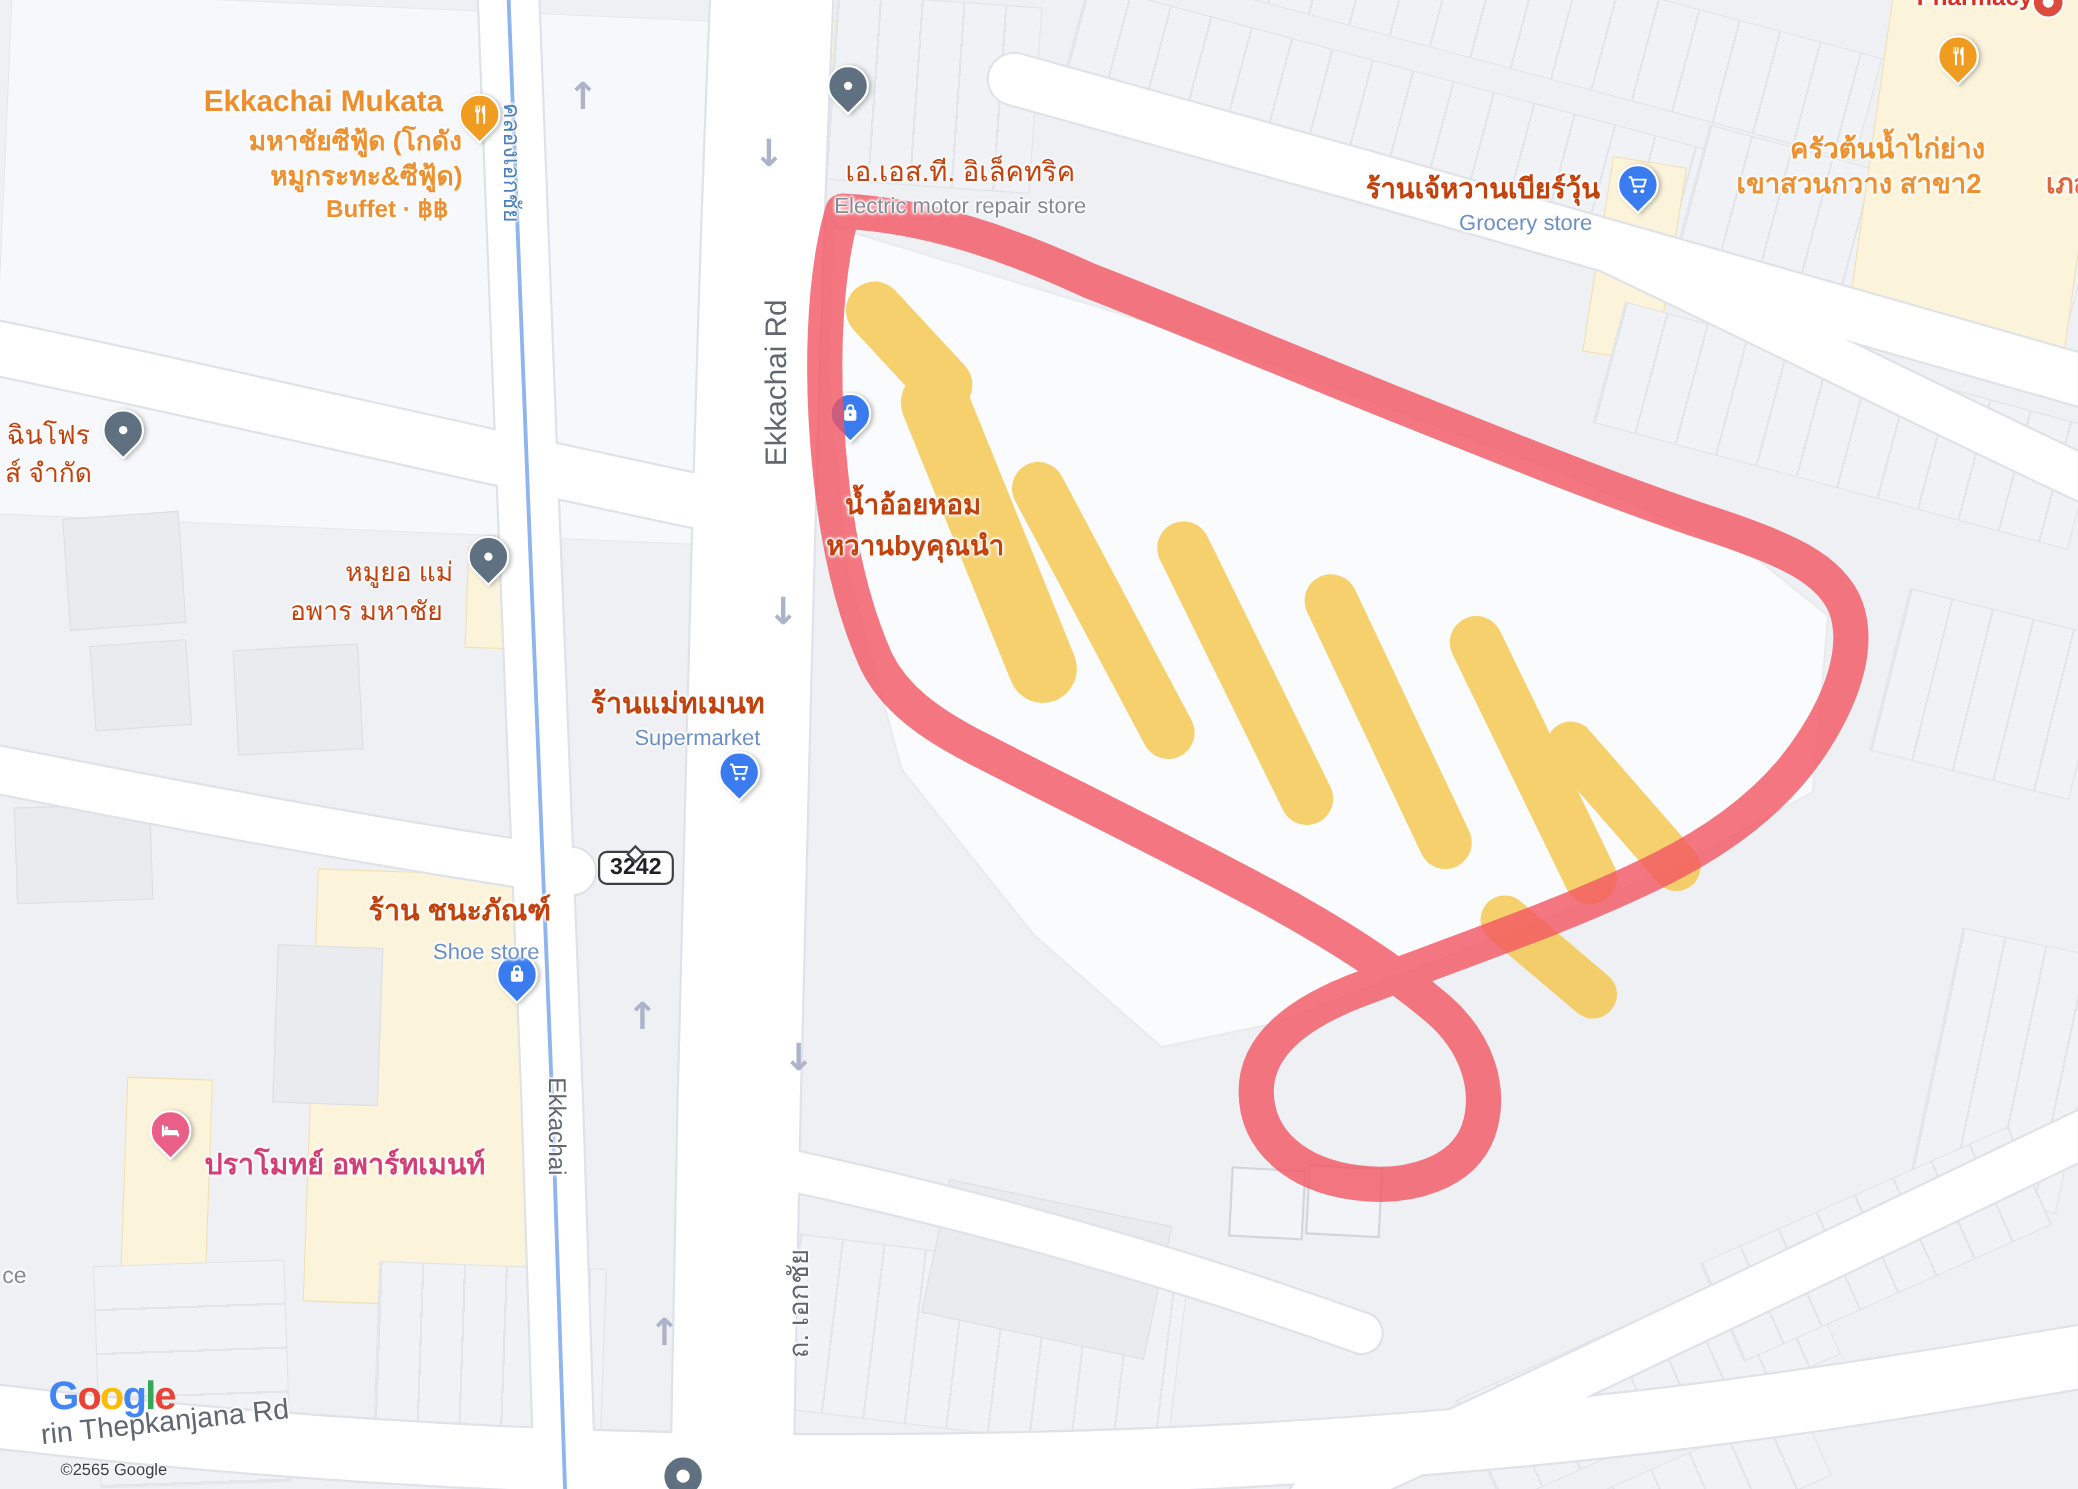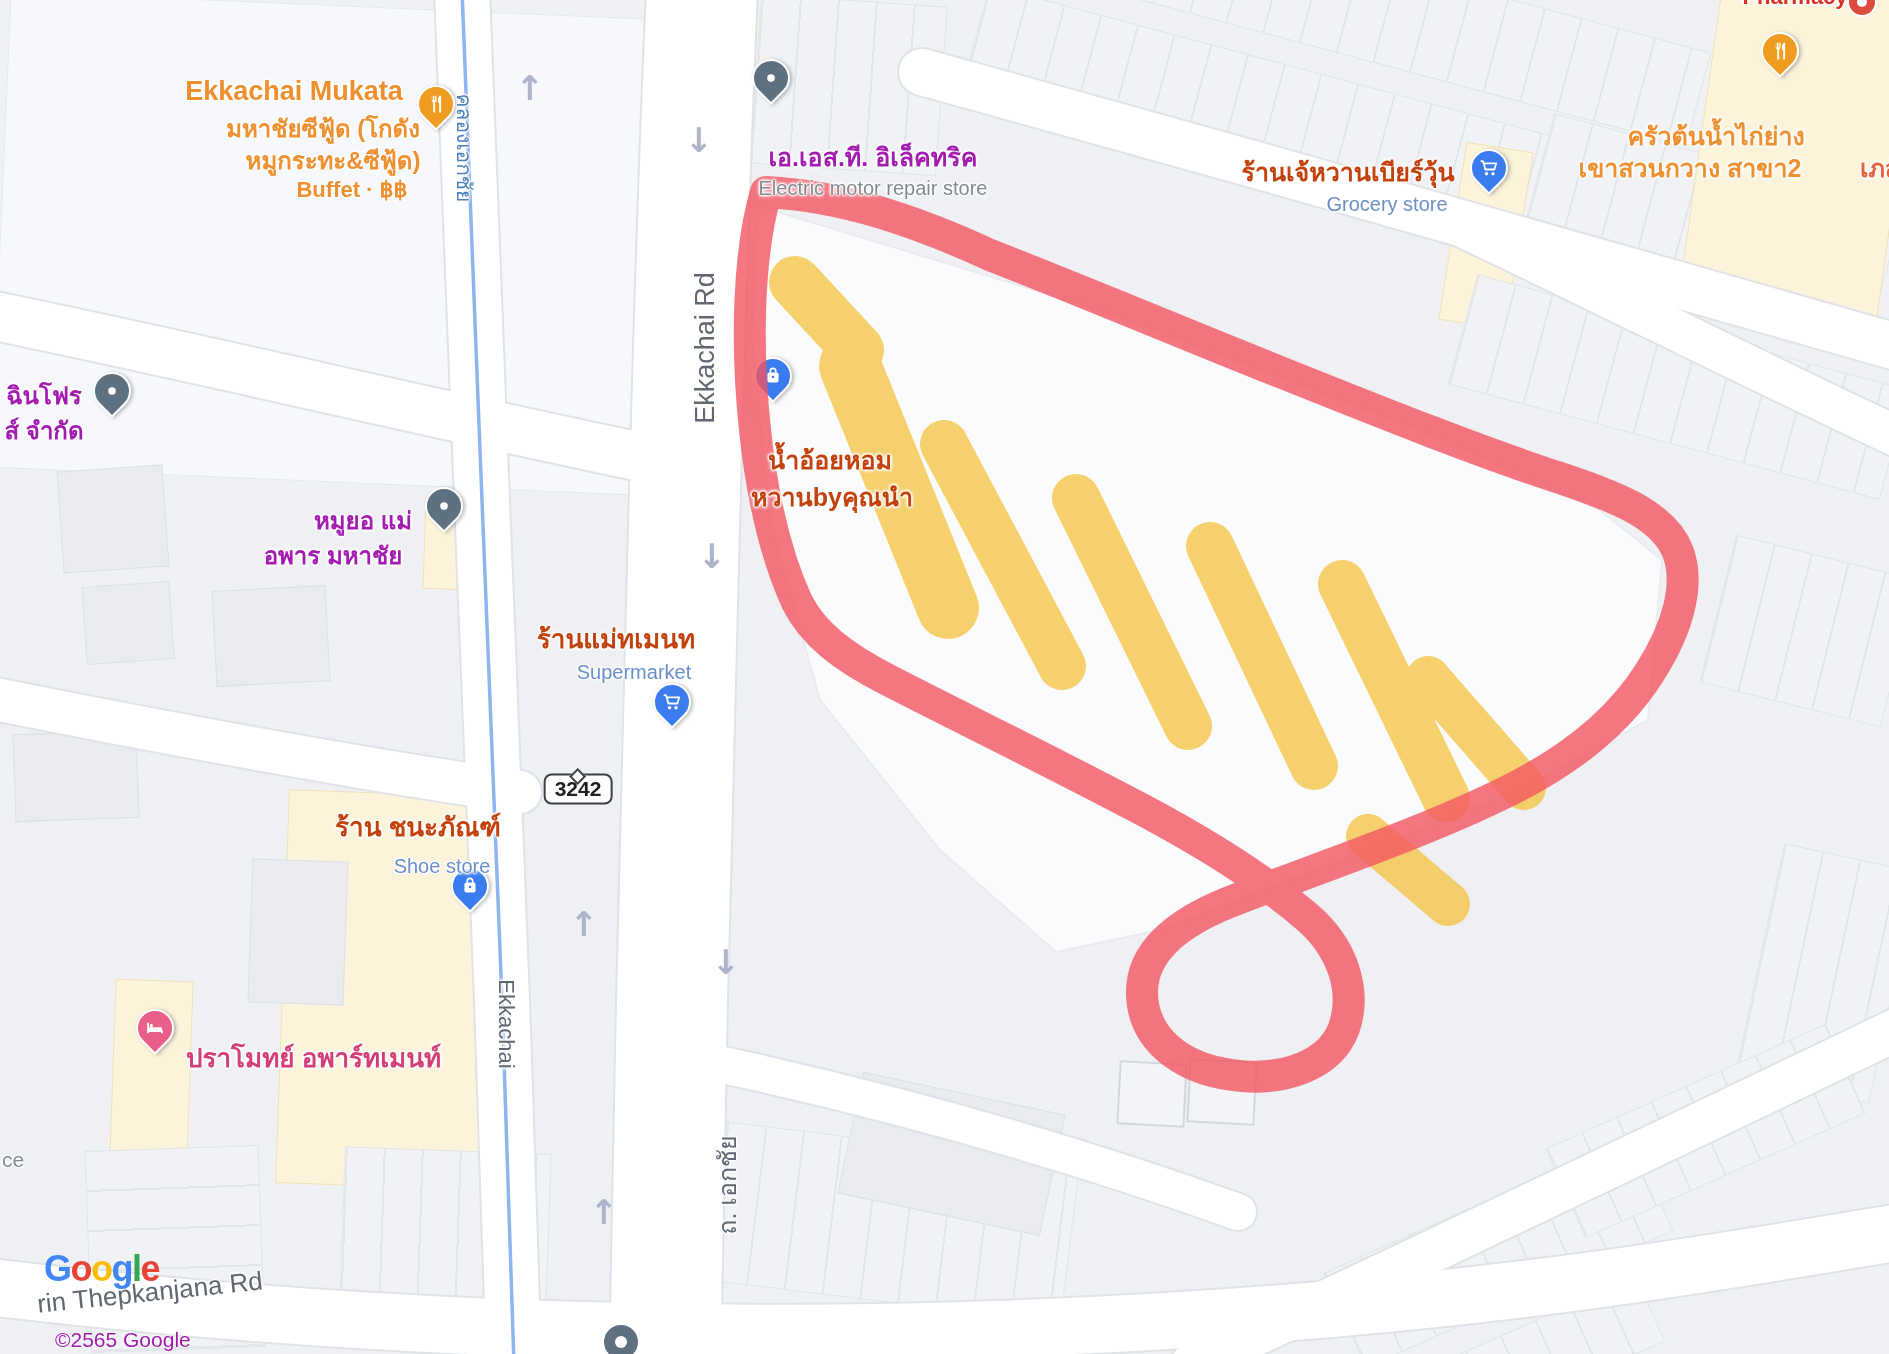--- a/index.html
+++ b/index.html
@@ -18,21 +18,21 @@
   #decor{position:absolute;inset:0;z-index:4;}
   #annotations{position:absolute;inset:0;z-index:5;pointer-events:none;}
   #labels{position:absolute;inset:0;z-index:6;}
   #attribution{position:absolute;inset:0;z-index:7;}
   .lbl{position:absolute;white-space:nowrap;line-height:1.15;
        text-shadow:0 1px 2px #fff,0 -1px 2px #fff,1px 0 2px #fff,-1px 0 2px #fff,0 0 4px #fff,0 0 4px #fff;}
   .c-orangeT{color:#ED8F2E;font-weight:700;}
   .c-orange{color:#ED9030;font-weight:600;}
   .c-blue{color:#c2410c;font-weight:600;}
   .c-blue2{color:#6B8FC7;font-weight:500;}
-  .c-gray{color:#a21caf;font-weight:700;}
+  .c-gray{color:#c2410c;font-weight:400;}
   .c-gray2{color:#848A92;font-weight:500;}
   .c-road{color:#606770;font-weight:500;}
   .c-canal{color:#4D82BC;font-weight:500;}
   .c-pink{color:#D23F77;font-weight:600;}
   .c-red{color:#D93025;font-weight:600;}
   .c-redor{color:#E0643C;font-weight:600;}
   .pin{position:absolute;width:38px;height:38px;transform:translate(-50%,-113%);}
   .tear{width:38px;height:38px;border-radius:50% 50% 50% 0;transform:rotate(-45deg);
         border:2px solid #fff;box-shadow:1px 2px 4px rgba(60,64,67,.35);
         display:flex;align-items:center;justify-content:center;box-sizing:border-box;}
@@ -40,21 +40,21 @@
   .dotpin{position:absolute;transform:translate(-50%,-50%);border-radius:50%;
           border:2px solid #fff;display:flex;align-items:center;justify-content:center;box-sizing:border-box;}
   .dotpin .wdot{background:#fff;border-radius:50%;}
   .arrow{position:absolute;transform:translate(-50%,-50%);color:#ADB4CA;font-weight:700;
          font-family:"DejaVu Sans",sans-serif;}
   .badge{position:absolute;transform:translate(-50%,-50%);background:#fff;border:2.5px solid #3C4043;
          border-radius:8px;padding:1px 9px 2px;font-size:21px;font-weight:600;color:#202124;}
   .badge-notch{position:absolute;left:50%;top:-5px;width:8px;height:8px;background:#fff;
          border:2px solid #3C4043;transform:translate(-50%,0) rotate(45deg);}
   #google-logo{position:absolute;left:44px;top:1248px;font-size:36px;font-weight:700;letter-spacing:-1.5px;}
-  .attr-copy{position:absolute;left:55px;top:1328px;font-size:21px;color:#a21caf;
+  .attr-copy{position:absolute;left:55px;top:1328px;font-size:15px;color:#404040;
              text-shadow:0 0 3px #fff,0 0 3px #fff;text-align:right;}
 </style>
 </head>
 <body>
 
 <div id="stage">
 
   <div id="buildings">
       <div class="bld bw" style="left: 0px; top: 5px; width: 655px; height: 475px; transform: rotate(2.5deg);"></div>
       <div class="bld bg" style="left: 60px; top: 468px; width: 104px; height: 100px; transform: rotate(-4deg);"></div>

